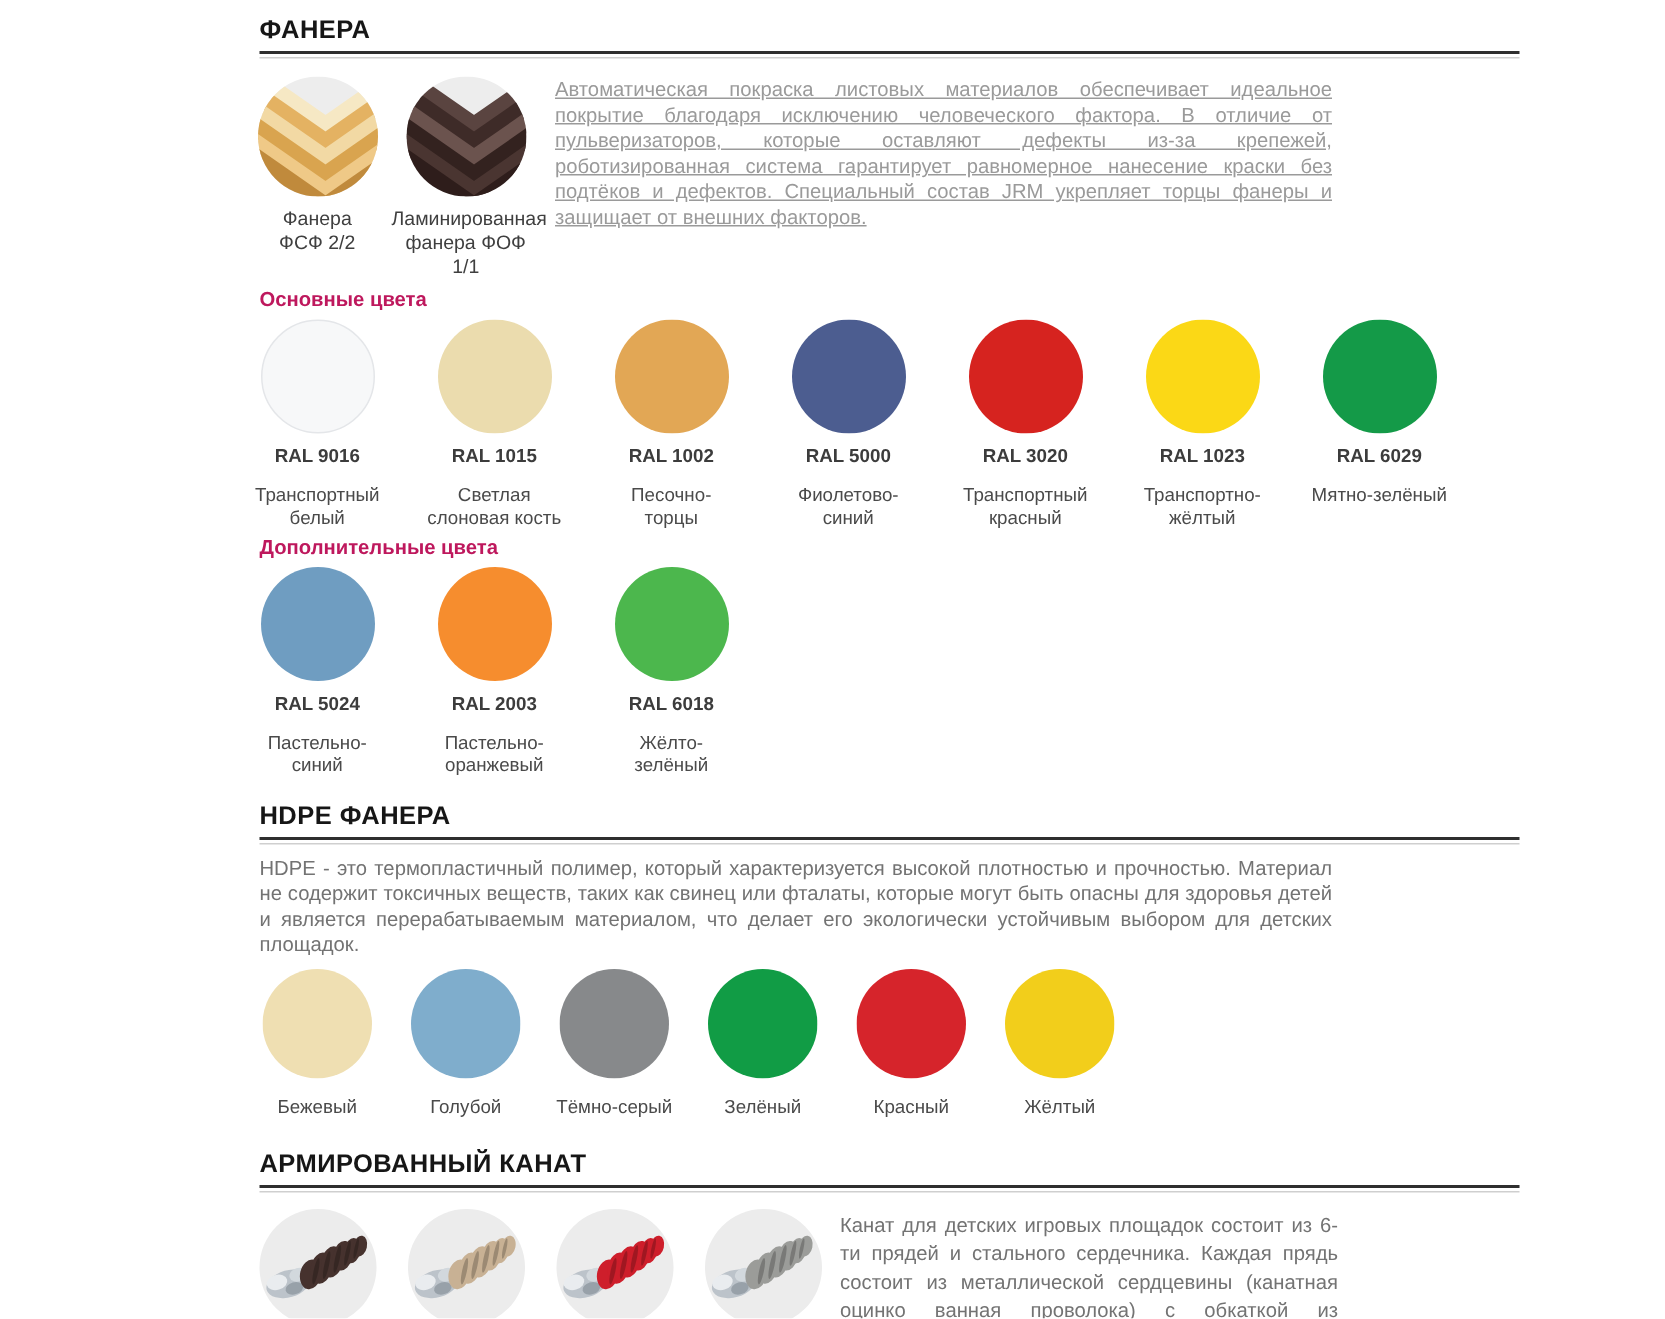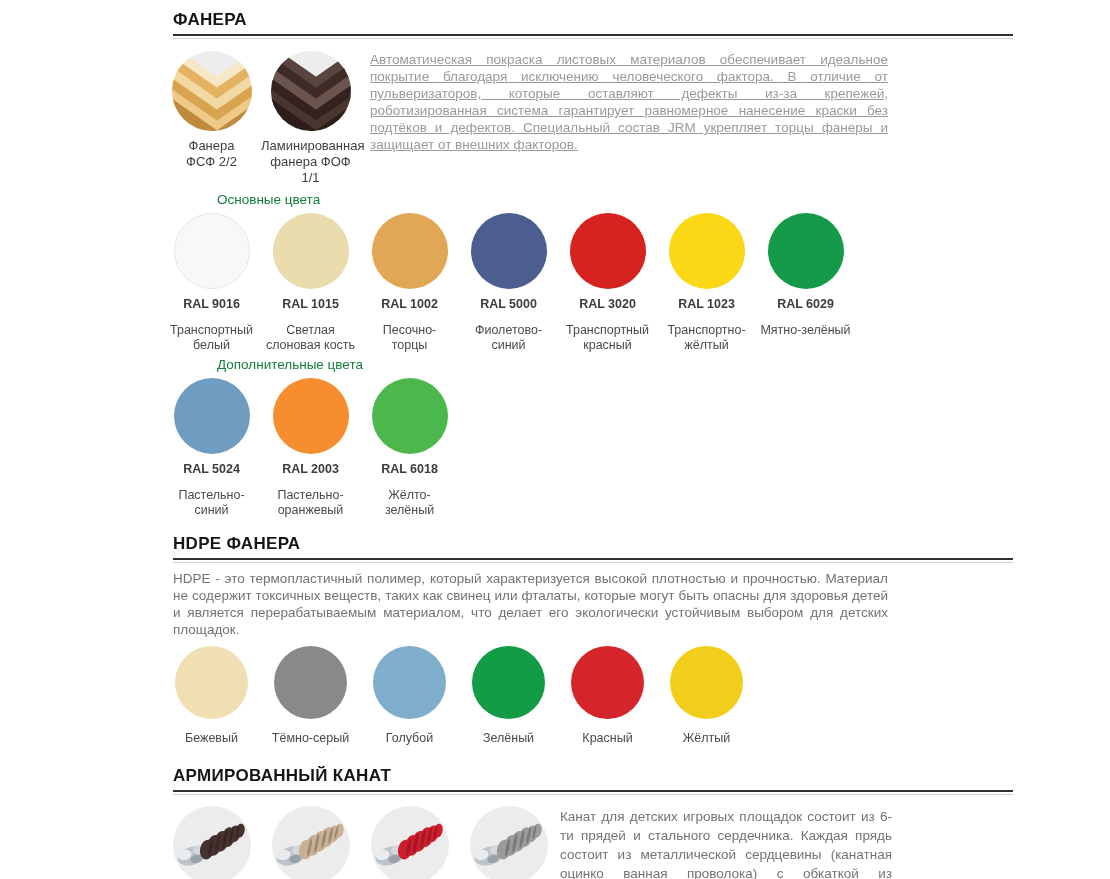--- a/index.html
+++ b/index.html
@@ -14,31 +14,31 @@
   .desc.dark{color:#737373;}
 
   .row{display:flex;margin-left:-11px;}
   .col{flex:0 0 99px;width:99px;text-align:center;}
   .circle{border-radius:50%;margin:0 auto;border:1px solid transparent;box-sizing:border-box;}
   .c76{width:76px;height:76px;}
   .c73{width:73px;height:73px;}
   .thumb{width:80px;height:80px;margin:0 auto;}
   .thumb svg{display:block;}
 
-  .subhead{font-size:13.5px;font-weight:normal;color:#15803d;margin-left:44px;}
+  .subhead{font-size:13.5px;font-weight:bold;color:#be185d;}
   .code{font-weight:bold;font-size:12.5px;color:#3c3c3c;margin-top:8px;}
   .cname{font-size:12.5px;color:#4a4a4a;line-height:15px;margin-top:12px;white-space:pre-line;}
   .mlabel{font-size:13px;color:#3f3f3f;line-height:16px;margin-top:7px;white-space:pre-line;text-align:center;}
 
   .ply-row{display:flex;margin-top:12px;}
   .materials{display:flex;margin-left:-11px;width:198px;flex:0 0 198px;}
   .ply-desc{width:518px;margin-left:10px;text-decoration:underline;}
 
   .sub-main{margin-top:6px;}
-  .sw-row{margin-top:6px;}
+  .sw-row{margin-top:6px;gap:19px;}
   .sub-add{margin-top:4px;}
 
   .hdpe-sec{margin-top:16px;}
   .hdpe-desc{margin-top:7px;width:715px;}
   .hdpe-row{margin-top:8px;}
 
   .rope-sec{margin-top:20px;}
   .rope-row{margin-top:10px;}
   .rope-cols{display:flex;margin-left:-11px;width:396px;flex:0 0 396px;}
   .rope-desc{width:332px;margin-left:2px;margin-top:2px;line-height:19px;}
@@ -171,26 +171,26 @@
     <h2 class="sec">HDPE ФАНЕРА</h2>
     <div class="rule"></div>
     <p class="desc dark hdpe-desc">HDPE - это термопластичный полимер, который характеризуется высокой плотностью и прочностью. Материал не содержит токсичных веществ, таких как свинец или фталаты, которые могут быть опасны для здоровья детей и является перерабатываемым материалом, что делает его экологически устойчивым выбором для детских площадок.</p>
 
     <div class="row hdpe-row">
       <div class="col">
         <div class="circle c73" style="background-color: rgb(239, 223, 178);"></div>
         <div class="cname">Бежевый</div>
       </div>
       <div class="col">
+        <div class="circle c73" style="background-color: rgb(127, 173, 204);"></div>
+        <div class="cname">Голубой</div>
+      </div>
+      <div class="col">
         <div class="circle c73" style="background-color: rgb(135, 137, 139);"></div>
         <div class="cname">Тёмно-серый</div>
-      </div>
-      <div class="col">
-        <div class="circle c73" style="background-color: rgb(127, 173, 204);"></div>
-        <div class="cname">Голубой</div>
       </div>
       <div class="col">
         <div class="circle c73" style="background-color: rgb(17, 156, 69);"></div>
         <div class="cname">Зелёный</div>
       </div>
       <div class="col">
         <div class="circle c73" style="background-color: rgb(214, 36, 43);"></div>
         <div class="cname">Красный</div>
       </div>
       <div class="col">

